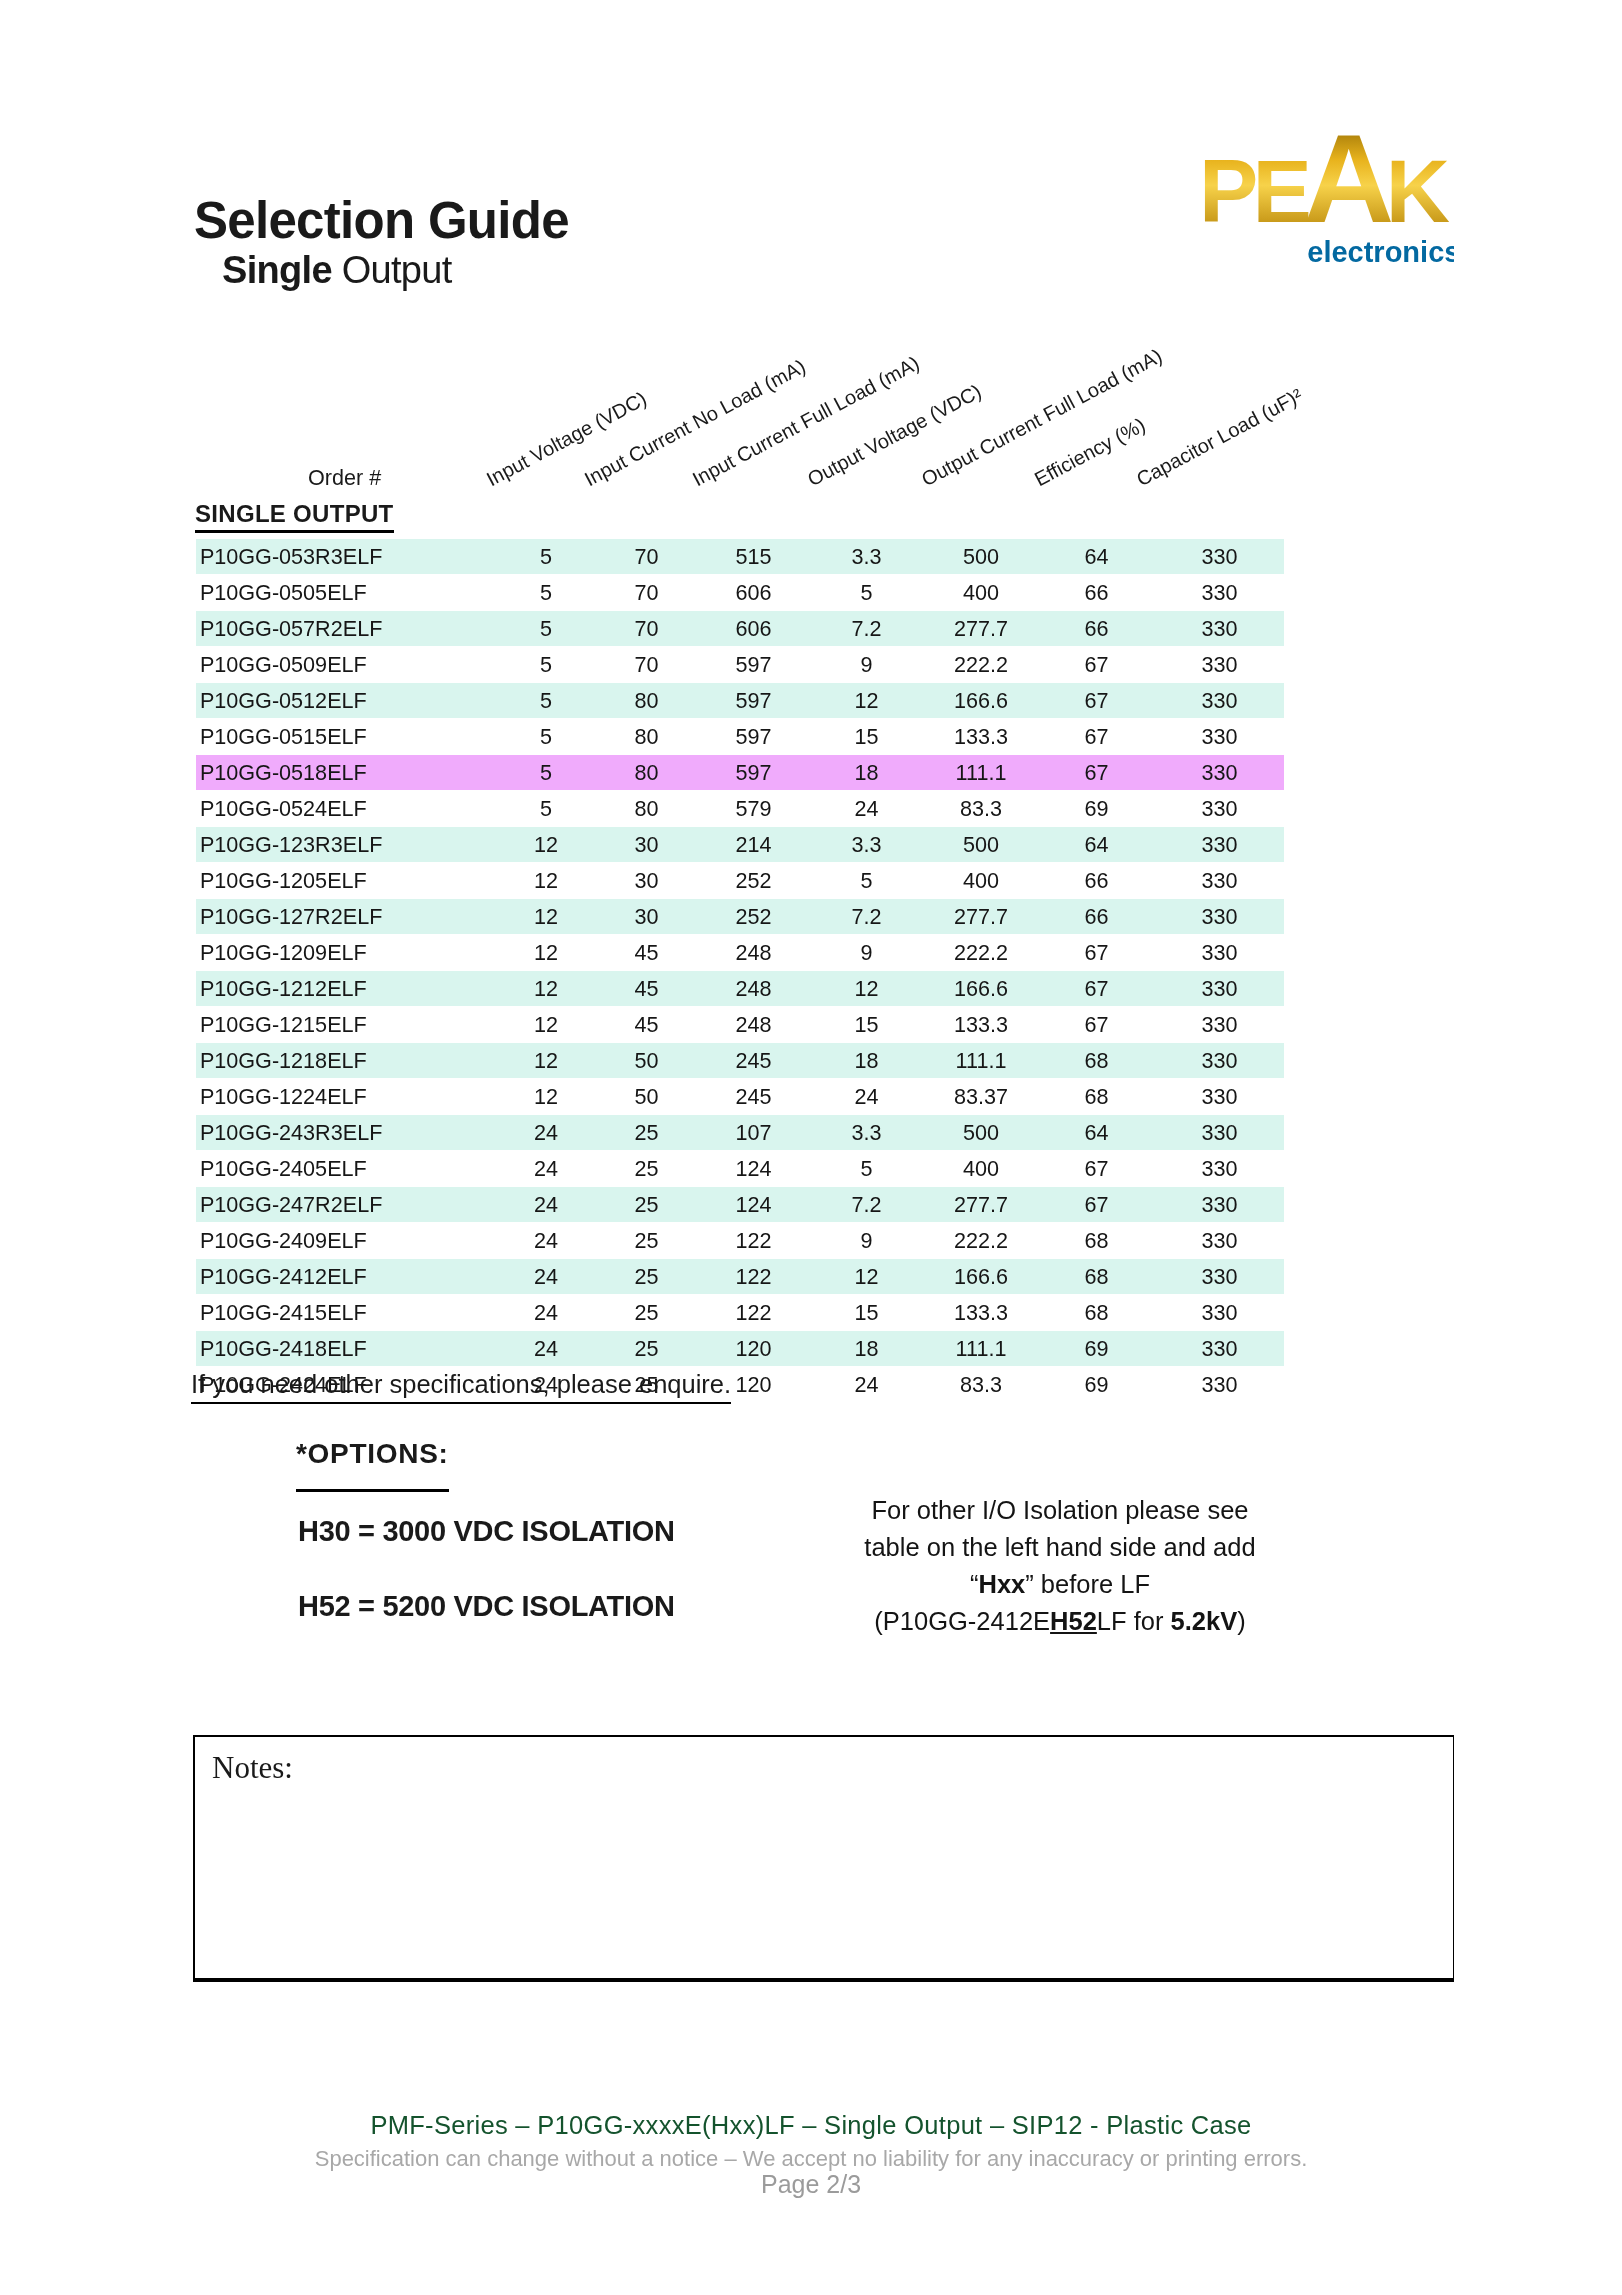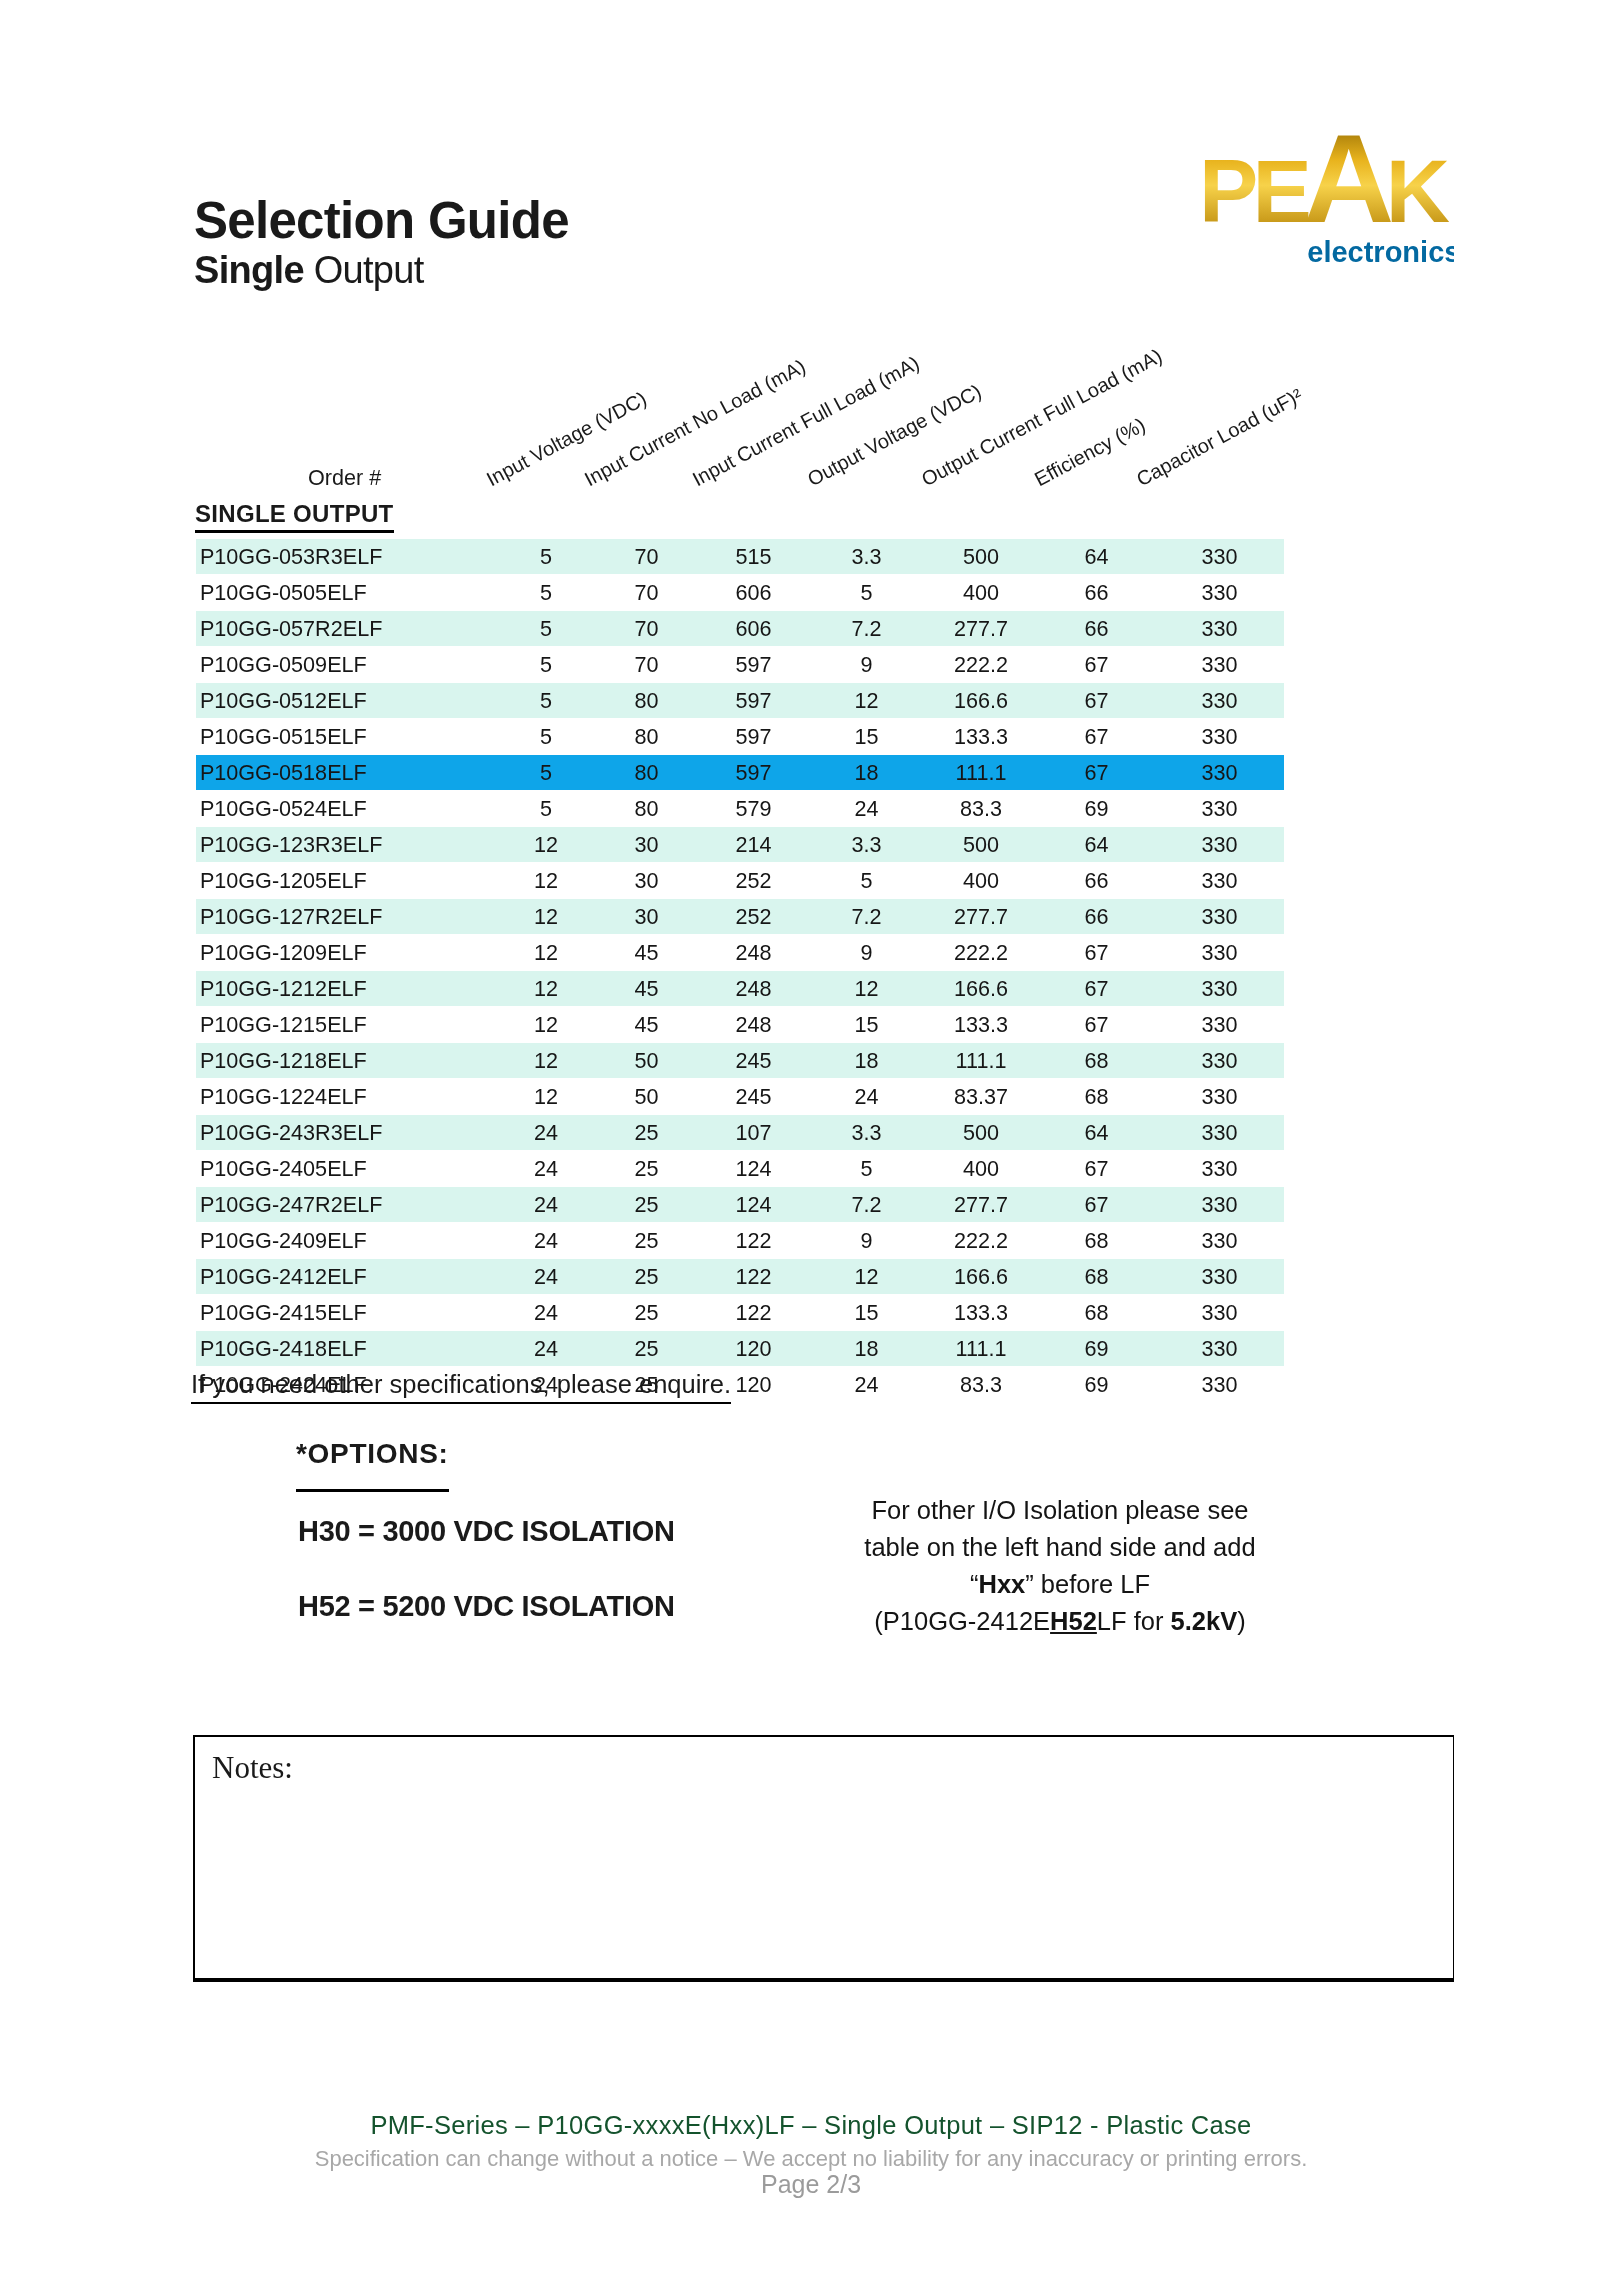--- a/index.html
+++ b/index.html
@@ -13,21 +13,21 @@
   }
   
   .title{
     position:absolute;left:194px;top:195px;
     font-size:51px;font-weight:bold;letter-spacing:-0.7px;line-height:1;
   }
   .subtitle{
     position:absolute;left:194px;top:251px;
     font-size:38px;line-height:1;letter-spacing:-0.7px;
   }
-  .subtitle .b{font-weight:bold;}
+  .subtitle .b{font-weight:bold;margin-left:28px;}
   
   .logo{position:absolute;left:1199px;top:116px;width:264px;}
   .logo-peak{
     display:flex;align-items:baseline;justify-content:flex-start;
     font-weight:bold;letter-spacing:-5.9px;line-height:1;
     color:#cf9a10;
     background:linear-gradient(180deg,#8a6400 0%,#e8b31d 35%,#f7d24a 55%,#b07c00 100%);
     -webkit-background-clip:text;background-clip:text;
     -webkit-text-fill-color:transparent;
     text-shadow:none;
@@ -195,21 +195,21 @@
         <tr>
           <td class="part">P10GG-0515ELF</td>
           <td>5</td>
           <td>80</td>
           <td>597</td>
           <td>15</td>
           <td>133.3</td>
           <td>67</td>
           <td>330</td>
         </tr>
-        <tr style="background: #0ea5e9;">
+        <tr style="background: #f0abfc;">
           <td class="part">P10GG-0518ELF</td>
           <td>5</td>
           <td>80</td>
           <td>597</td>
           <td>18</td>
           <td>111.1</td>
           <td>67</td>
           <td>330</td>
         </tr>
         <tr>

